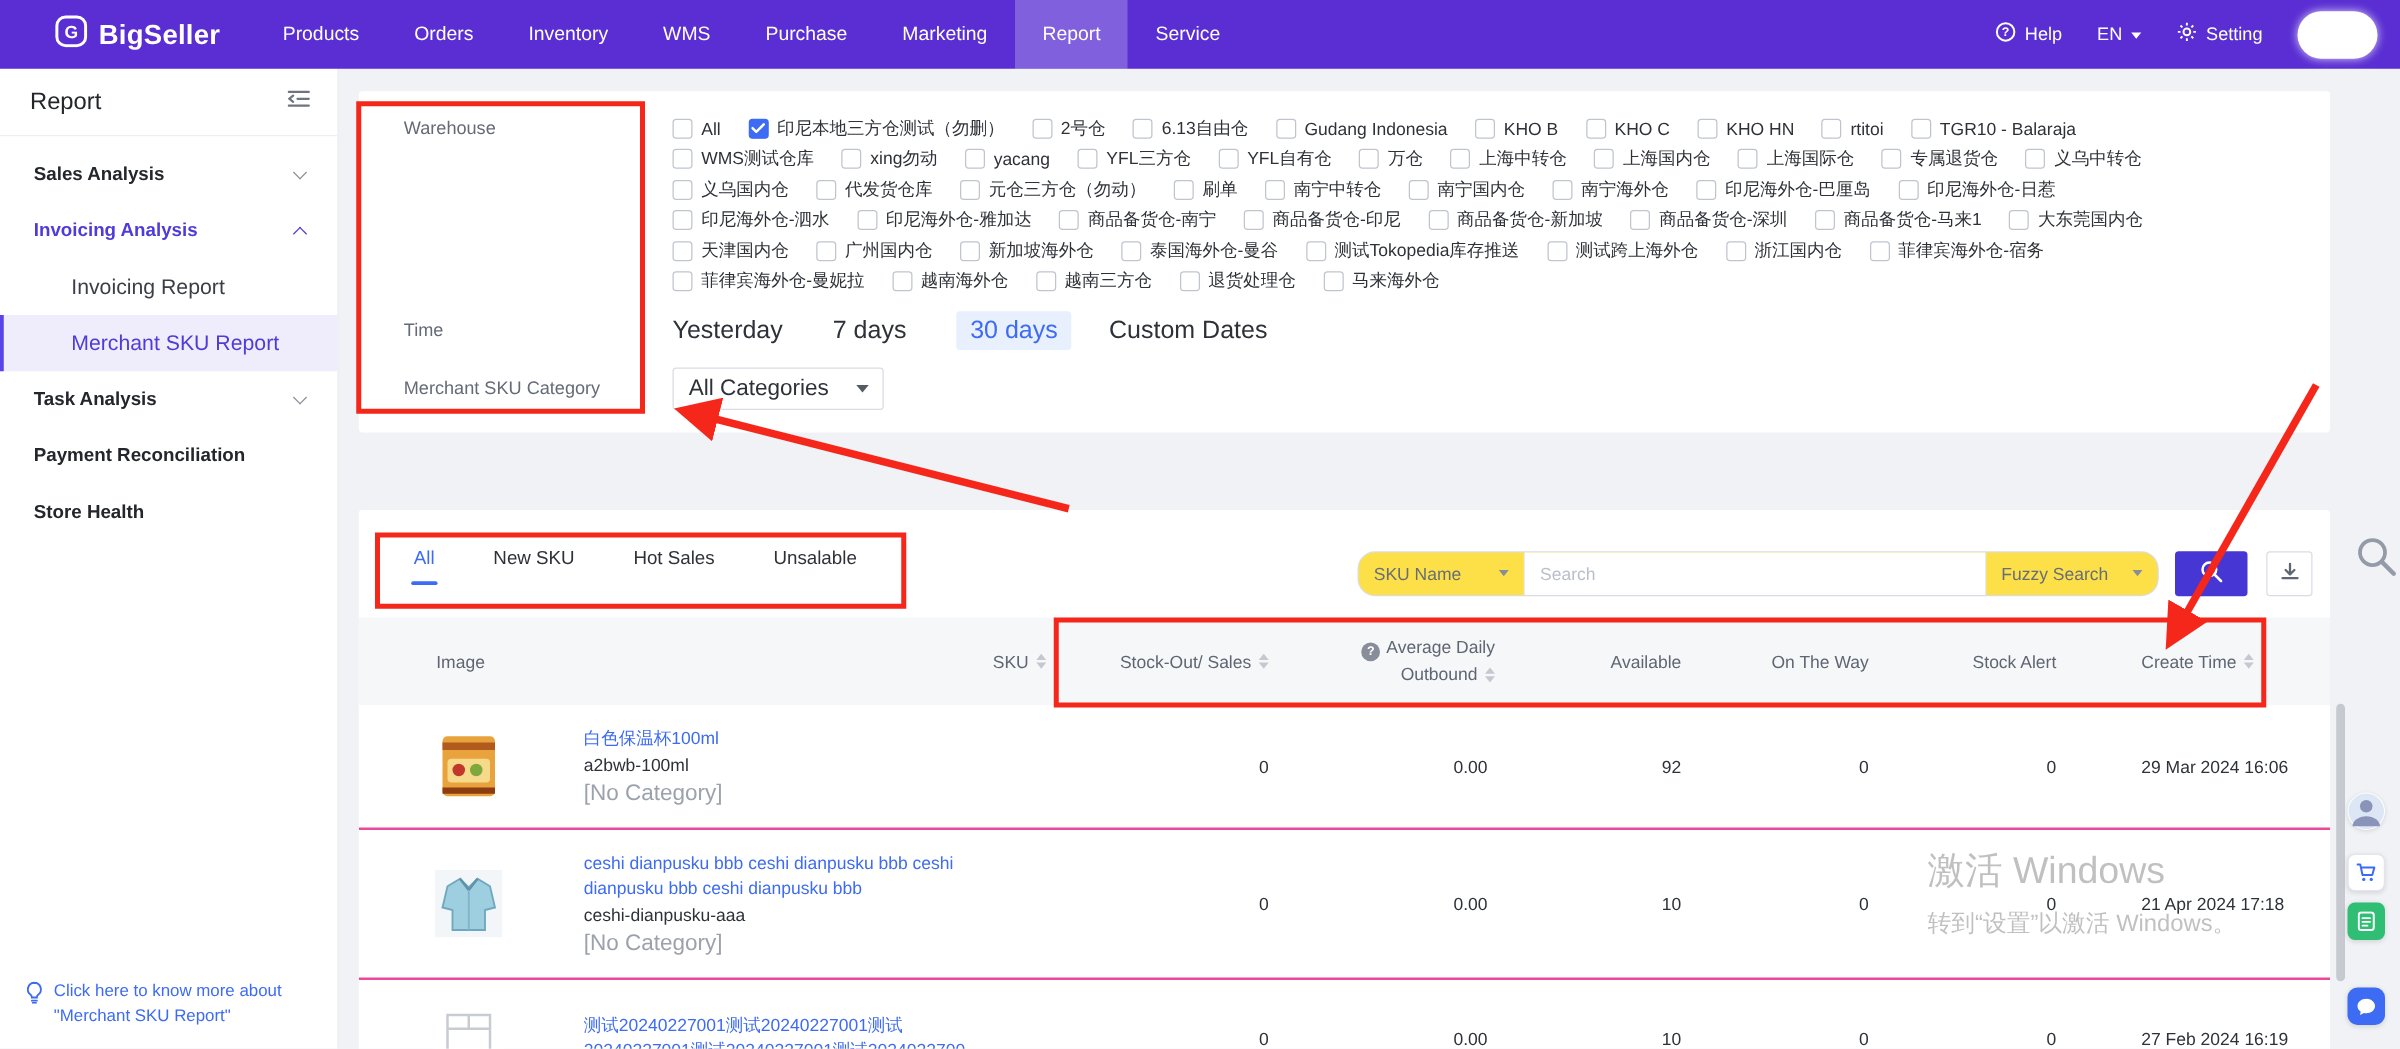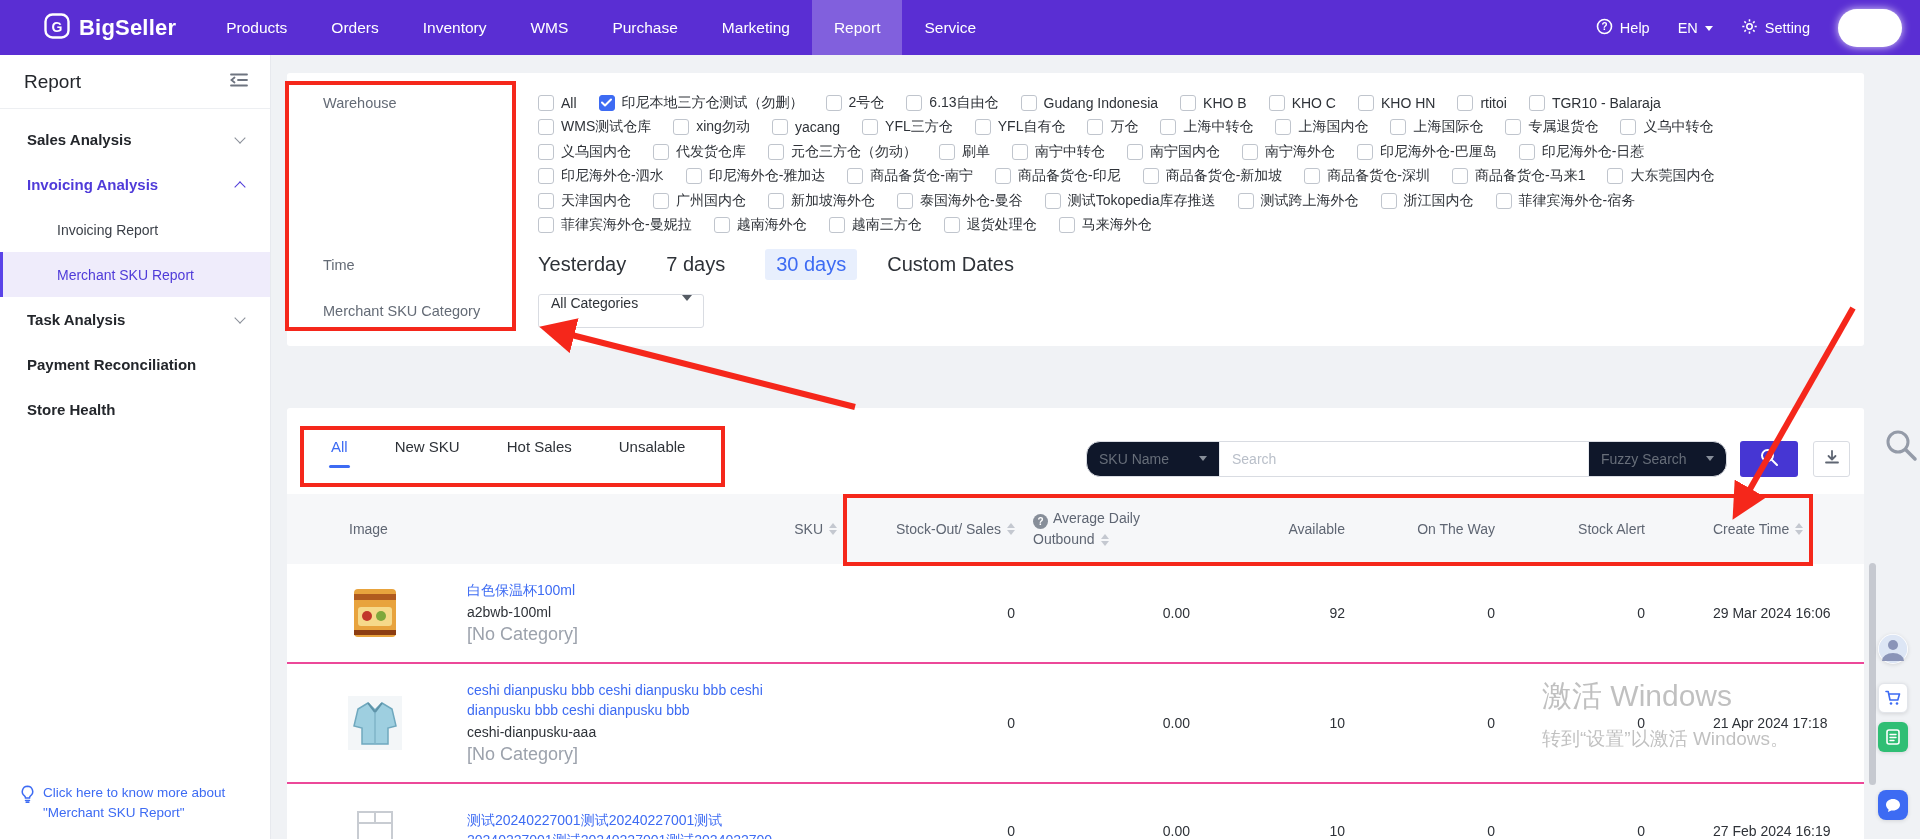--- a/index.html
+++ b/index.html
@@ -21,68 +21,68 @@
 
 .app{display:flex;height:784px}
 .sidebar{width:271px;background:#fff;border-right:1px solid #E7E9EE;position:relative;flex:none}
 .sb-head{height:54px;display:flex;align-items:center;justify-content:space-between;padding:0 22px 0 24px;border-bottom:1px solid #EDEFF2}
 .sb-title{font-size:19px;color:#23262B}
 .sb-menu{padding-top:8px}
 .side-item{height:45px;display:flex;align-items:center;justify-content:space-between;padding:0 26px 0 27px;font-size:15px;color:#23262B;font-weight:bold;cursor:pointer}
 .side-item.group-active{color:#4F3BD9}
 .chev{width:8px;height:8px;border-right:1.7px solid #8A8F99;border-bottom:1.7px solid #8A8F99;transform:rotate(45deg);margin-top:-4px}
 .chev.up{transform:rotate(-135deg);margin-top:4px;border-color:#4F3BD9}
-.side-sub{height:45px;display:flex;align-items:center;padding-left:57px;font-size:14px;color:#3A3F47;cursor:pointer}
+.side-sub{height:45px;display:flex;align-items:center;padding-left:57px;font-size:17px;color:#3A3F47;cursor:pointer}
 .side-sub.active{background:#EFECFB;color:#4F3BD9;border-left:3px solid #5A43E8;padding-left:54px}
 .sb-foot{position:absolute;left:20px;bottom:16px;width:228px;display:flex;gap:8px;font-size:13.5px;line-height:1.5;color:#3D6BF3;cursor:pointer}
 .sb-foot .bulb{flex:none;margin-top:2px}
 
 .main{flex:1;padding:18px 56px 0 16px;position:relative}
 
 
 .panel{background:#fff;border-radius:3px;padding:21px 20px 18px 36px}
 .f-row{display:flex}
 .f-label{width:215px;flex:none;font-size:14.5px;color:#646B76;padding-top:1px}
 .wh-rows{display:flex;flex-direction:column;gap:7.5px}
 .wh-row{display:flex;column-gap:22px;align-items:center;height:17px}
 .wh-item{display:flex;align-items:center;gap:7px;font-size:14px;color:#2E3238;white-space:nowrap;cursor:pointer}
 .cb{width:16px;height:16px;border:1px solid #C0C5CD;border-radius:3px;background:#fff;flex:none;display:flex;align-items:center;justify-content:center}
 .cb.checked{background:#3D6BF3;border-color:#3D6BF3}
 .f-row.time{margin-top:15px;align-items:center}
 .time-opts{display:flex;align-items:center}
 .time-opt{font-size:20px;color:#2E3238;margin-right:40px;cursor:pointer}
 .time-opt.active{color:#3D6BF3;background:#E8EFFD;padding:4px 11px;border-radius:3px;margin-right:30px}
 .f-row.cat{margin-top:14px;align-items:center}
-.select{height:34px;min-width:166px;border:1px solid #D9DCE2;border-radius:3px;background:#fff;display:inline-flex;justify-content:space-between;padding:0 11px 0 12px;font-size:14px;color:#2E3238;cursor:pointer}
+.select{height:34px;min-width:166px;border:1px solid #D9DCE2;border-radius:3px;background:#fff;display:inline-flex;align-items:center;justify-content:space-between;padding:0 11px 0 12px;font-size:18px;color:#2E3238;cursor:pointer}
 .sel-caret{width:0;height:0;border-left:5px solid transparent;border-right:5px solid transparent;border-top:6px solid #555B63;margin-left:22px}
 
 
 .card{margin-top:62px;background:#fff;border-radius:3px;position:relative;height:435px;overflow:hidden}
 .tabs{display:flex;gap:47px;padding:30px 0 0 44px}
 .tab{font-size:15px;color:#2E3238;padding-bottom:13px;position:relative;cursor:pointer}
 .tab.active{color:#3D6BF3}
 .tab.active::after{content:"";position:absolute;left:-2px;right:-2px;bottom:0;height:3px;background:#3D6BF3;border-radius:2px}
 .controls{position:absolute;top:33px;right:14px;display:flex;align-items:center}
-.sgroup{display:flex;align-items:center;height:36px;border:1px solid #D9DCE2;border-radius:14px;background:#0f172a}
+.sgroup{display:flex;align-items:center;height:36px;border:1px solid #D9DCE2;border-radius:14px;background:#fde047}
 .sg-sku{display:flex;align-items:center;justify-content:space-between;width:133px;padding:0 12px;font-size:14px;color:#676E79;height:100%;border-right:1px solid #E7EAEF;cursor:pointer}
 .sg-input{border:none;outline:none;width:368px;padding:0 12px;font-size:14px;color:#333;height:34px}
 .sg-input::placeholder{color:#B9BFC9}
 .sg-fuzzy{display:flex;align-items:center;justify-content:space-between;width:138px;padding:0 12px;font-size:14px;color:#676E79;height:100%;border-left:1px solid #E7EAEF;cursor:pointer}
 .caret-g{width:0;height:0;border-left:4.5px solid transparent;border-right:4.5px solid transparent;border-top:5.5px solid #878E99}
 .btn-search{width:58px;height:36px;margin-left:13px;background:#4636D3;border:none;border-radius:3px;display:flex;align-items:center;justify-content:center;cursor:pointer}
 .btn-dl{width:37px;height:36px;margin-left:15px;background:#fff;border:1px solid #D9DCE2;border-radius:3px;display:flex;align-items:center;justify-content:center;cursor:pointer}
 
 
 .grid-cols{display:grid;grid-template-columns:170px 380px 190px 175px 155px 150px 150px 1fr}
 .thead{background:#F6F7F9;min-height:70px;align-items:center;margin-top:26px;font-size:14px;color:#5F6673}
 .th{display:flex;align-items:center}
 .th-image{padding-left:62px}
 .th-sku{justify-content:flex-end}
 .th-right{justify-content:flex-end;padding-right:12px;text-align:right}
-.th-avg{display:block;text-align:left;padding:0 6px;line-height:1.5}
+.th-avg{display:block;text-align:right;padding:0 6px;line-height:1.5}
 .th-time{padding-left:56px}
 .sort{display:inline-flex;flex-direction:column;gap:2px;margin-left:6px;vertical-align:middle}
 .sort i{display:block}
 .s-up{width:0;height:0;border-left:4px solid transparent;border-right:4px solid transparent;border-bottom:5px solid #C4C8D0}
 .s-dn{width:0;height:0;border-left:4px solid transparent;border-right:4px solid transparent;border-top:5px solid #C4C8D0}
 .info-i{display:inline-flex;width:15px;height:15px;border-radius:50%;background:#878E99;color:#fff;font-size:10px;font-weight:bold;align-items:center;justify-content:center;margin-right:5px;vertical-align:-2px}
 .tr{align-items:center;border-bottom:2px solid #ec4899;padding:17px 0;min-height:95px}
 .td-img{padding-left:60px}
 .imgbox{width:56px;height:56px;border-radius:3px;overflow:hidden;display:flex;align-items:center;justify-content:center;background:#fff;cursor:pointer}
 .td-sku{padding:0 24px 0 10px}

